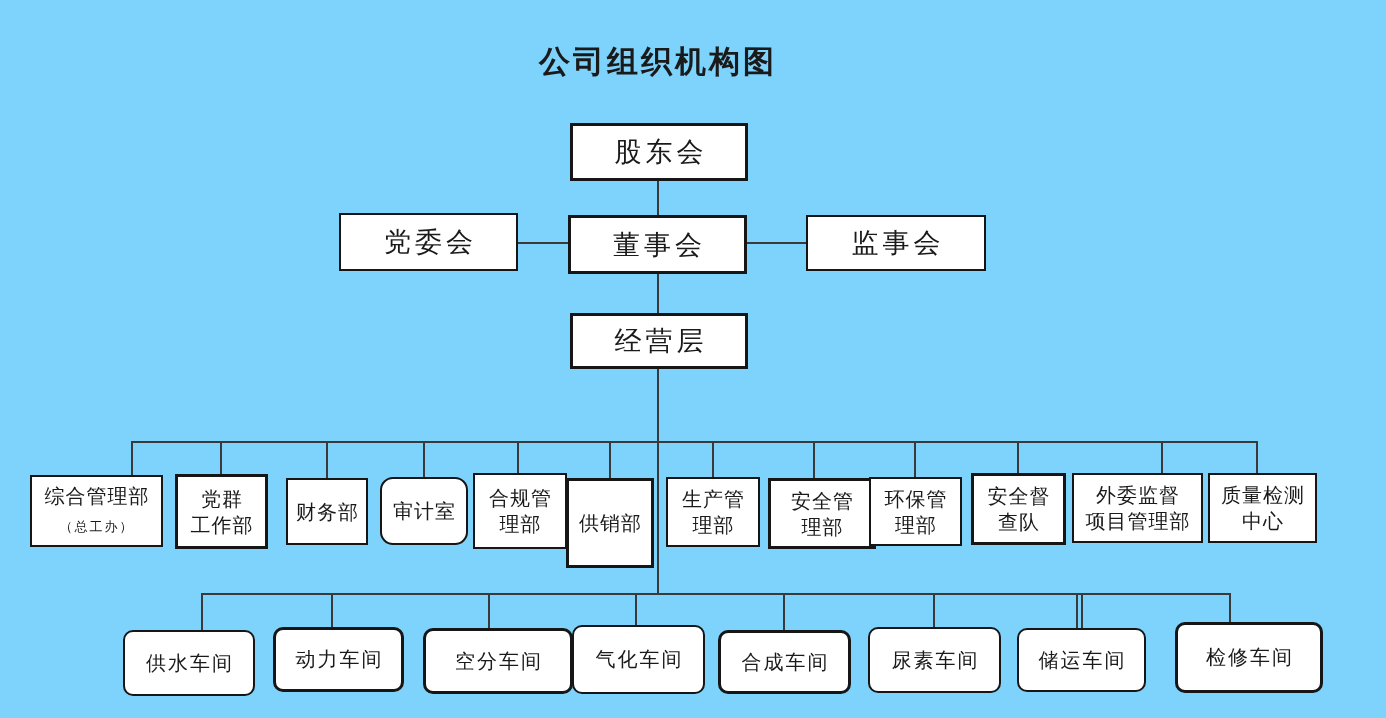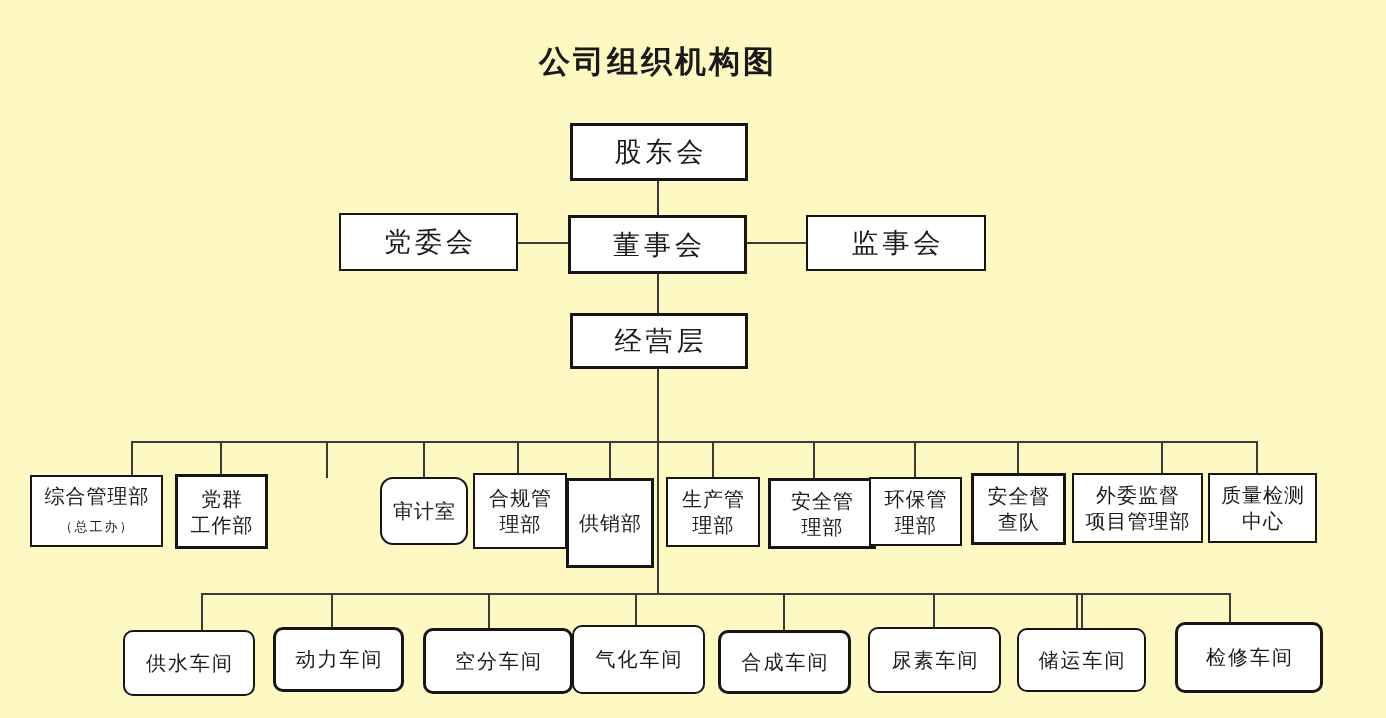--- a/index.html
+++ b/index.html
@@ -1,18 +1,18 @@
 <!DOCTYPE html>
 <html><head>
 <meta charset="utf-8">
 <style>
   * { margin:0; padding:0; box-sizing:border-box; }
   html,body { background:#ffffff; }
   .stage {
-    position:relative; width:1386px; height:718px; background:#fef9c3;
+    position:relative; width:1386px; height:718px; background:#7dd3fc;
     font-family:"Liberation Serif","DejaVu Serif",serif; color:#1a1a1a;
     overflow:hidden;
   }
   .title {
     position:absolute; left:0; top:41px; width:1316px; text-align:center;
     font-size:31px; font-weight:bold; letter-spacing:3px;
   }
   .box {
     position:absolute; background:#ffffff; border:2px solid #161616;
     display:flex; flex-direction:column; align-items:center; justify-content:center;
@@ -82,20 +82,23 @@
     <span>经营层</span>
   </div>
 
   <div class="box dept" style="left:30px; top:475px; width:133px; height:72px;">
     <span>综合管理部</span>
     <span class="sub">（总工办）</span>
   </div>
   <div class="box dept thick" style="left:175px; top:474px; width:93px; height:75px;">
     <span>党群<br>工作部</span>
   </div>
+  <div class="box dept" style="left:286px; top:478px; width:82px; height:67px;">
+    <span>财务部</span>
+  </div>
   <div class="box dept" style="left:380px; top:477px; width:88px; height:68px;border-radius:13px;">
     <span>审计室</span>
   </div>
   <div class="box dept" style="left:473px; top:473px; width:94px; height:76px;">
     <span>合规管<br>理部</span>
   </div>
   <div class="box dept thick" style="left:566px; top:478px; width:88px; height:90px;">
     <span>供销部</span>
   </div>
   <div class="box dept" style="left:666px; top:477px; width:94px; height:70px;">

